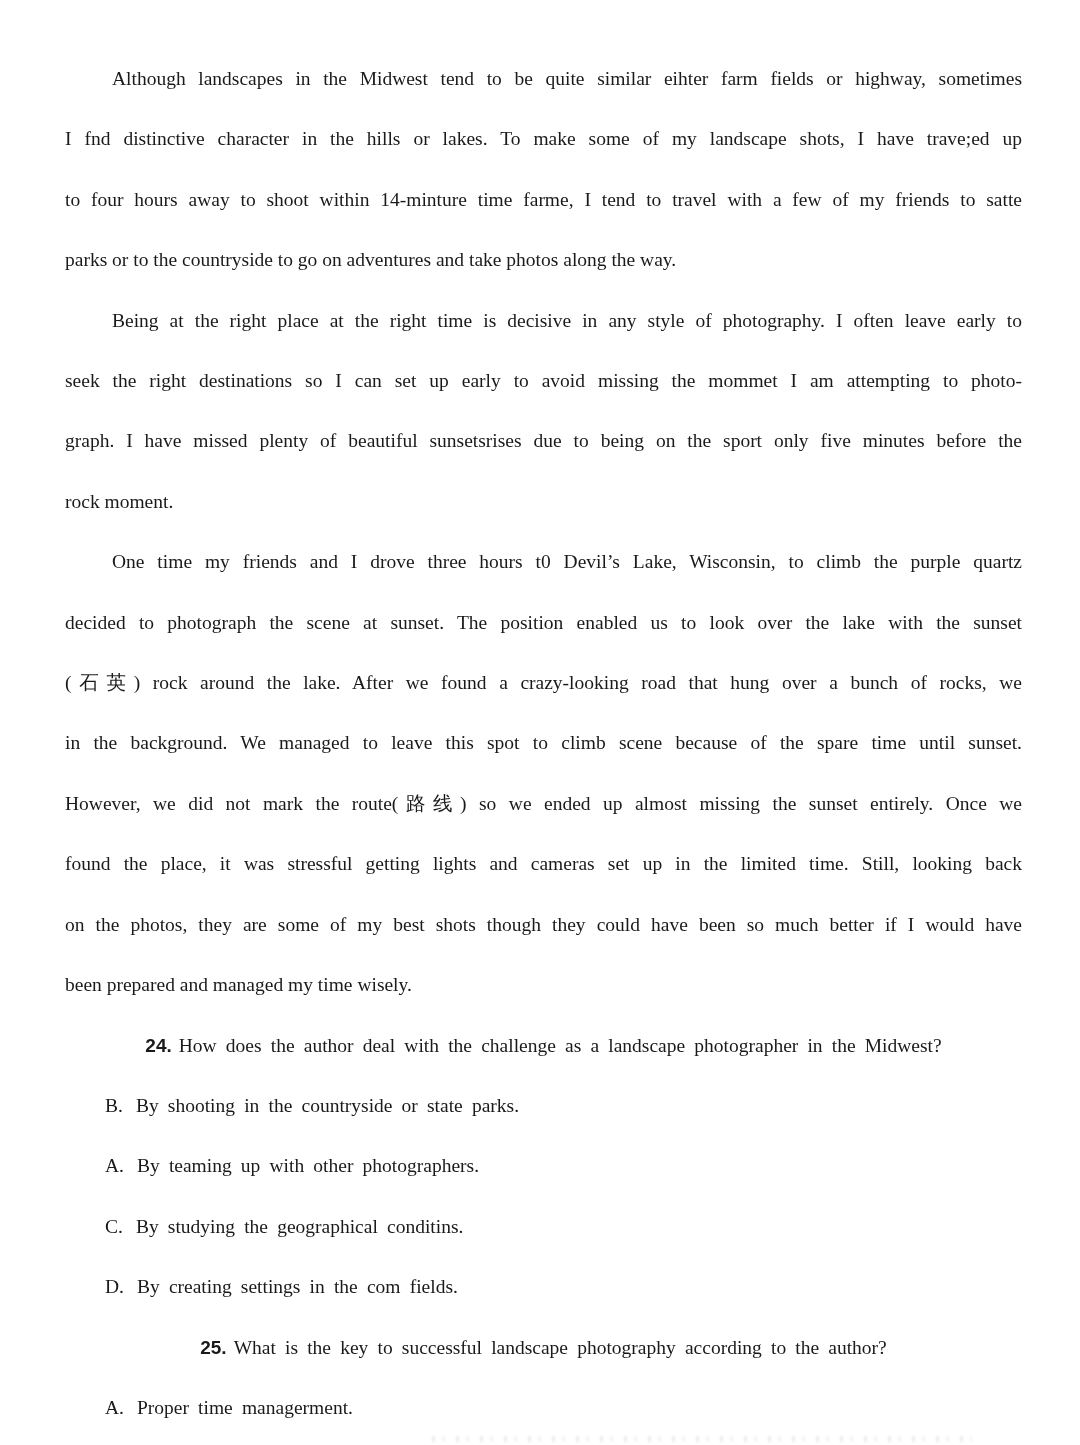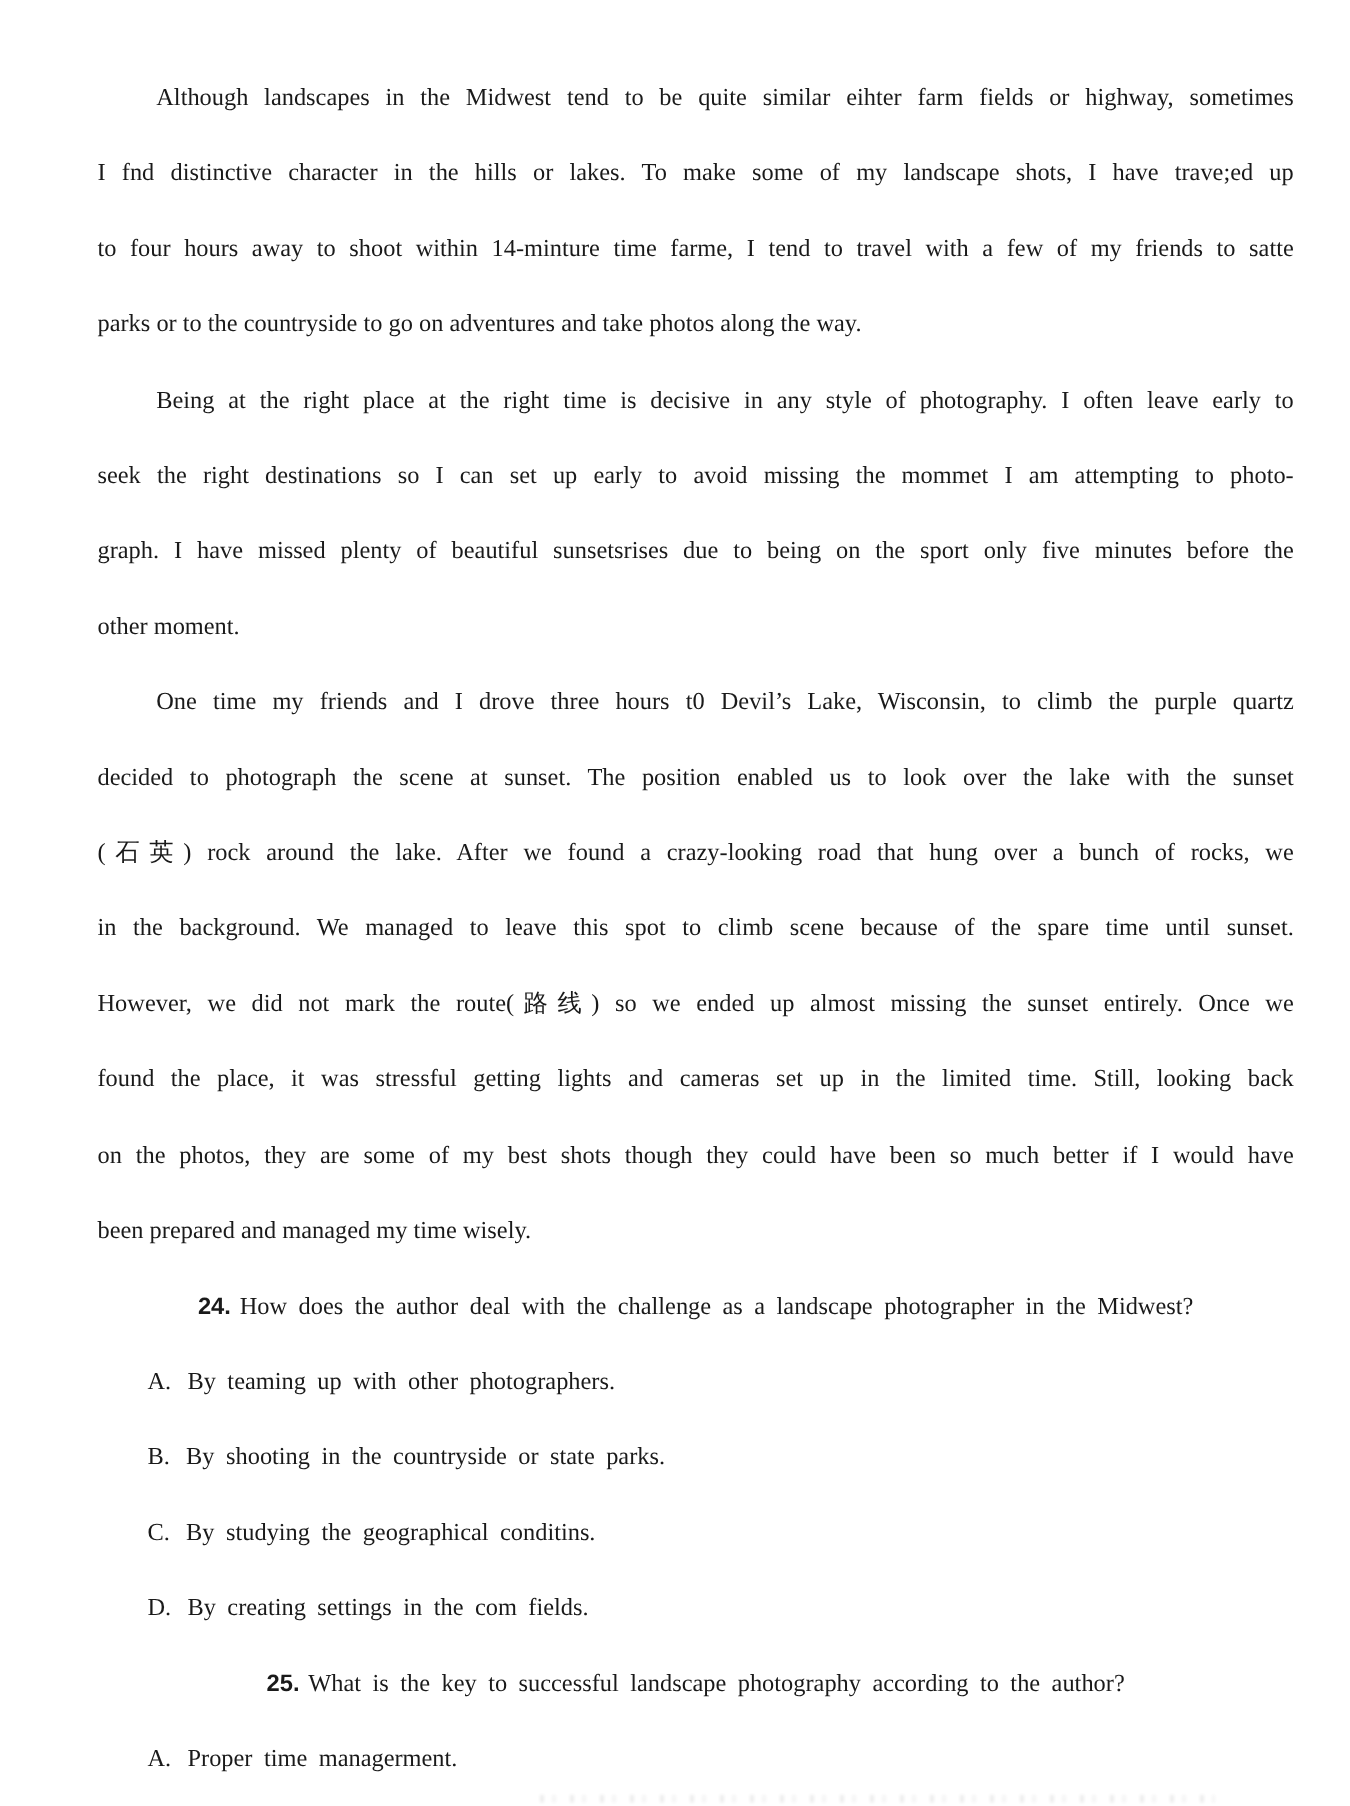--- a/index.html
+++ b/index.html
@@ -11,21 +11,21 @@
     position: relative;
     width: 1080px;
     height: 1445px;
     background: #ffffff;
     overflow: hidden;
     font-family: "Liberation Serif", "DejaVu Serif", serif;
     color: #1a1a1a;
   }
   .content {
     position: absolute;
-    left: 78px;
+    left: 65px;
     top: 49px;
     width: 957px;
     font-size: 19.5px;
     line-height: 60.4px;
   }
   
   .ln {
     text-align: justify;
     text-align-last: justify;
     white-space: normal;
@@ -81,39 +81,39 @@
   <div class="content">
 
     <div class="ln first">Although landscapes in the Midwest tend to be quite similar eihter farm fields or highway, sometimes</div>
     <div class="ln">I fnd distinctive character in the hills or lakes. To make some of my landscape shots, I have trave;ed up</div>
     <div class="ln">to four hours away to shoot within 14-minture time farme, I tend to travel with a few of my friends to satte</div>
     <div class="ln end">parks or to the countryside to go on adventures and take photos along the way.</div>
 
     <div class="ln first">Being at the right place at the right time is decisive in any style of photography. I often leave early to</div>
     <div class="ln">seek the right destinations so I can set up early to avoid missing the mommet I am attempting to photo-</div>
     <div class="ln">graph. I have missed plenty of beautiful sunsetsrises due to being on the sport only five minutes before the</div>
-    <div class="ln end">other moment.</div>
+    <div class="ln end">rock moment.</div>
 
     <div class="ln first">One time my friends and I drove three hours t0 Devil’s Lake, Wisconsin, to climb the purple quartz</div>
     <div class="ln">decided to photograph the scene at sunset. The position enabled us to look over the lake with the sunset</div>
     <div class="ln">(石英) rock around the lake. After we found a crazy-looking road that hung over a bunch of rocks, we</div>
     <div class="ln">in the background. We managed to leave this spot to climb scene because of the spare time until sunset.</div>
     <div class="ln">However, we did not mark the route(路线) so we ended up almost missing the sunset entirely. Once we</div>
     <div class="ln">found the place, it was stressful getting lights and cameras set up in the limited time. Still, looking back</div>
     <div class="ln">on the photos, they are some of my best shots though they could have been so much better if I would have</div>
     <div class="ln end">been prepared and managed my time wisely.</div>
 
     <div class="qline">
       <span class="qnum">24.</span><span class="qtext">How does the author deal with the challenge as a landscape photographer in the Midwest?</span>
     </div>
     <div class="opt">
-      <span class="optlabel">A.</span><span class="opttext">By teaming up with other photographers.</span>
+      <span class="optlabel">B.</span><span class="opttext">By shooting in the countryside or state parks.</span>
     </div>
     <div class="opt">
-      <span class="optlabel">B.</span><span class="opttext">By shooting in the countryside or state parks.</span>
+      <span class="optlabel">A.</span><span class="opttext">By teaming up with other photographers.</span>
     </div>
     <div class="opt">
       <span class="optlabel">C.</span><span class="opttext">By studying the geographical conditins.</span>
     </div>
     <div class="opt">
       <span class="optlabel">D.</span><span class="opttext">By creating settings in the com fields.</span>
     </div>
 
     <div class="qline">
       <span class="qnum">25.</span><span class="qtext">What is the key to successful landscape photography according to the author?</span>

